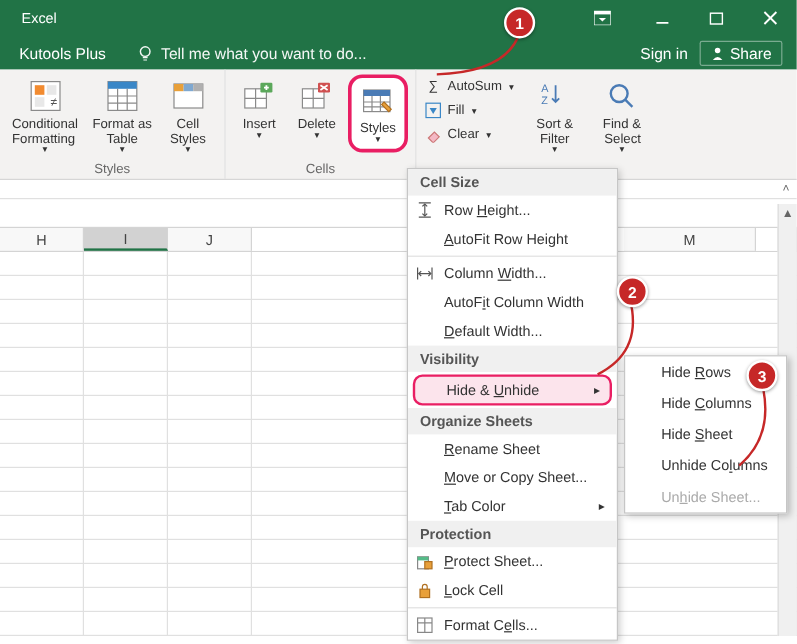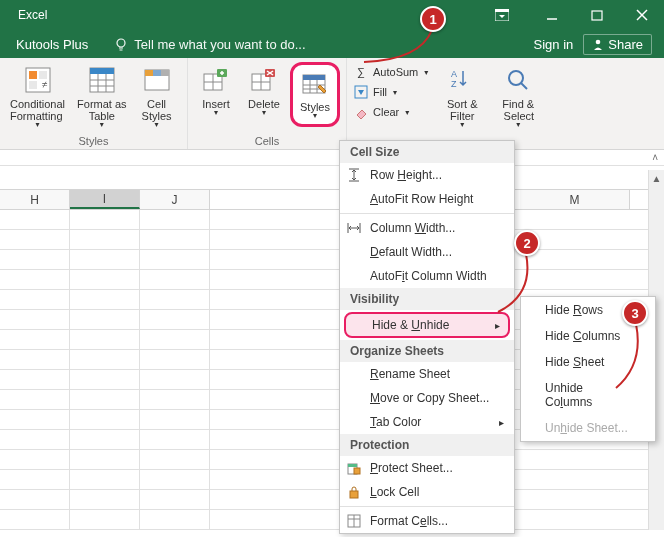--- a/index.html
+++ b/index.html
@@ -40,21 +40,21 @@
 
 .dropdown { position: absolute; left: 339px; top: 140px; width: 176px; background: #fff; border: 1px solid #c6c6c6; box-shadow: 2px 2px 6px rgba(0,0,0,0.2); font-size: 12px; color: #333; z-index: 10; }
 .dropdown .section { background: #f0f0f0; padding: 4px 10px; font-weight: bold; color: #555; }
 .dropdown .item { padding: 5px 10px 5px 30px; position: relative; display: flex; align-items: center; }
 .dropdown .item .micon { position: absolute; left: 6px; top: 4px; width: 16px; height: 16px; display: flex; align-items: center; justify-content: center; }
 .dropdown .item.hi { background: #fce4ec; border: 2px solid #e91e63; border-radius: 8px; margin: 2px 4px; padding: 4px 8px 4px 26px; }
 .dropdown .item.hi .arrow-r { margin-left: auto; font-size: 10px; }
 .dropdown hr { border: none; border-top: 1px solid #e0e0e0; margin: 2px 0; }
 
 .submenu { position: absolute; left: 520px; top: 296px; width: 136px; background: #fff; border: 1px solid #c6c6c6; box-shadow: 2px 2px 6px rgba(0,0,0,0.25); font-size: 12px; color: #333; z-index: 11; }
-.submenu .item { padding: 6px 24px; }
+.submenu .item { padding: 6px 4px; margin-left: 26px; }
 .submenu .item.hi { background: #fce4ec; border: 2px solid #e91e63; border-radius: 8px; margin: 2px 4px; padding: 5px 10px; }
 .submenu .item.disabled { color: #aaa; }
 
 
 .anno { position: absolute; width: 26px; height: 26px; background: #c62828; border: 2px solid #fff; border-radius: 50%; color: #fff; font-weight: bold; font-size: 13px; display: flex; align-items: center; justify-content: center; z-index: 20; box-shadow: 0 1px 3px rgba(0,0,0,0.4); }
 .anno-curve { position: absolute; z-index: 19; }
 
 u { text-decoration: underline; }
 svg { display: block; }
 </style>
@@ -462,24 +462,24 @@
         <svg width="14" height="14">
           <line x1="1" y1="2" x2="1" y2="12" stroke="#555"></line>
           <line x1="13" y1="2" x2="13" y2="12" stroke="#555"></line>
           <line x1="2" y1="7" x2="12" y2="7" stroke="#555"></line>
           <path d="M4 5 L2 7 L4 9 M10 5 L12 7 L10 9" stroke="#555" fill="none"></path>
         </svg>
       </span>
     <span>Column <u>W</u>idth...</span>
   </div>
   <div class="item">
+    <span>AutoF<u>i</u>t Column Width</span>
+  </div>
+  <div class="item">
     <span><u>D</u>efault Width...</span>
-  </div>
-  <div class="item">
-    <span>AutoF<u>i</u>t Column Width</span>
   </div>
   <div class="section">Visibility</div>
   <div class="item hi">
     <span>Hide &amp; <u>U</u>nhide</span>
     <span class="arrow-r">▸</span>
   </div>
   <div class="section">Organize Sheets</div>
   <div class="item">
     <span><u>R</u>ename Sheet</span>
   </div>

